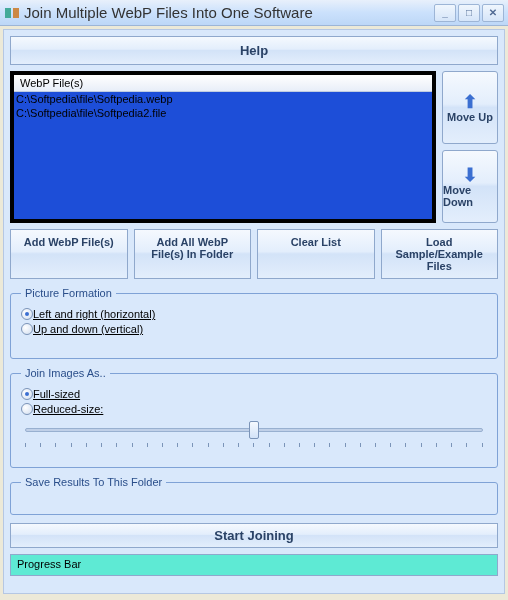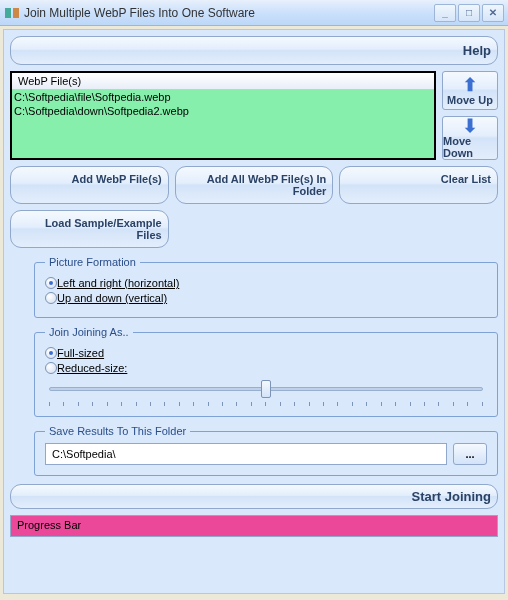--- a/index.html
+++ b/index.html
@@ -5,21 +5,21 @@
 * { box-sizing: border-box; margin: 0; padding: 0; font-family: Tahoma, sans-serif; font-size: 11px; }
 body { background: #ece9d8; width: 508px; height: 600px; overflow: hidden; }
 
 .titlebar {
   height: 26px;
   background: linear-gradient(to bottom, #e8f0fb 0%, #cbe1fc 50%, #bdd7f7 100%);
   border-bottom: 1px solid #9db5d6;
   display: flex; align-items: center; padding: 0 4px;
 }
 .titlebar-icon { width: 16px; height: 16px; margin-right: 4px; display: flex; align-items: center; justify-content: center; }
-.titlebar-title { flex: 1; color: #333; font-size: 12px; }
+.titlebar-title { flex: 1; color: #333; font-size: 15px; }
 .titlebar-btns { display: flex; gap: 2px; }
 .titlebar-btn {
   width: 22px; height: 18px;
   background: linear-gradient(to bottom, #f0f6fd, #d5e5f9);
   border: 1px solid #9db5d6; border-radius: 2px;
   display: flex; align-items: center; justify-content: center;
   color: #506a94; font-weight: bold; font-size: 10px;
   cursor: pointer;
 }
 
@@ -27,62 +27,61 @@
   background: #d9e8fb;
   border: 1px solid #b5c7e3;
   margin: 3px;
   padding: 6px;
   height: 565px;
 }
 
 .btn {
   background: linear-gradient(to bottom, #f5f9fe 0%, #e3eefc 45%, #d3e3f8 50%, #e3eefc 100%);
   border: 1px solid #8fa8cc;
-  border-radius: 11px;
+  border-radius: 0;
   padding: 4px 6px;
-  text-align: right;
+  text-align: center;
   font-weight: bold;
   cursor: pointer;
   color: #2a4266;
 }
 
 .help-btn { width: 100%; padding: 6px; font-size: 13px; margin-bottom: 6px; }
 
 .file-row { display: flex; gap: 6px; margin-bottom: 6px; }
 .file-list-box {
-  flex: 1; background: #86efac; border: 2px solid #000000;
-  height: 89px; overflow: auto;
+  flex: 1; background: #1d4ed8; border: 4px solid #000000;
+  height: 152px; overflow: auto;
 }
 .file-list-header {
   background: linear-gradient(to bottom, #fff, #e8eef8);
   border-bottom: 1px solid #c0cde0;
   padding: 2px 6px; font-weight: normal;
 }
 .file-item { padding: 1px 2px; }
 
 .move-col { display: flex; flex-direction: column; gap: 6px; width: 56px; }
 .move-btn {
   background: linear-gradient(to bottom, #f5f9fe 0%, #e3eefc 45%, #d3e3f8 50%, #e3eefc 100%);
   border: 1px solid #8fa8cc; border-radius: 3px;
   flex: 1; display: flex; flex-direction: column;
   align-items: center; justify-content: center;
   cursor: pointer; color: #2a4266; font-weight: bold;
 }
 .move-arrow { font-size: 18px; color: #3b6fd1; line-height: 1; }
 
-.btn-grid { display: grid; grid-template-columns: 1fr 1fr 1fr; gap: 6px; margin-bottom: 8px; }
+.btn-grid { display: grid; grid-template-columns: 1fr 1fr 1fr 1fr; gap: 6px; margin-bottom: 8px; }
 .btn-grid .btn { padding: 6px; }
 
 fieldset {
   border: 1px solid #7fa2d6;
   border-radius: 3px;
-  padding: 6px 10px 10px;
+  padding: 6px 10px 20px;
   margin-bottom: 8px;
   background: #d9e8fb;
-  margin-left: 24px;
 }
 legend { color: #2a4e8a; padding: 0 4px; font-weight: normal; }
 .radio-row { display: flex; align-items: flex-start; gap: 0; margin: 3px 0; text-decoration: underline; }
 .radio {
   width: 12px; height: 12px; border-radius: 50%;
   background: radial-gradient(circle at 35% 35%, #fff, #cfdcef);
   border: 1px solid #7b94b8; position: relative;
 }
 .radio.checked::after {
   content: ''; position: absolute; top: 3px; left: 3px;
@@ -114,21 +113,21 @@
   width: 34px; height: 22px;
   background: linear-gradient(to bottom, #f5f9fe, #d3e3f8);
   border: 1px solid #8fa8cc; border-radius: 3px;
   cursor: pointer; font-weight: bold; text-align: center;
   display: flex; align-items: center; justify-content: center;
 }
 
 .start-btn { width: 100%; font-size: 13px; margin-bottom: 6px; }
 
 .progress-box {
-  background: #ec4899; border: 1px solid #8fa8cc;
+  background: #5eead4; border: 1px solid #8fa8cc;
   padding: 3px 6px; height: 22px;
 }
 </style>
 </head>
 <body>
 
 <div class="titlebar">
   <div class="titlebar-icon">
     <svg width="16" height="16" viewBox="0 0 16 16">
         <rect x="1" y="3" width="6" height="10" fill="#4a9"></rect>
@@ -144,21 +143,21 @@
 </div>
 
 <div class="outer">
 
   <div class="btn help-btn">Help</div>
 
   <div class="file-row">
     <div class="file-list-box">
       <div class="file-list-header">WebP File(s)</div>
       <div class="file-item">C:\Softpedia\file\Softpedia.webp</div>
-      <div class="file-item">C:\Softpedia\down\Softpedia2.webp</div>
+      <div class="file-item">C:\Softpedia\file\Softpedia2.file</div>
     </div>
     <div class="move-col">
       <div class="move-btn">
         <span class="move-arrow">⬆</span>
         <span>Move Up</span>
       </div>
       <div class="move-btn">
         <span class="move-arrow">⬇</span>
         <span>Move Down</span>
       </div>
@@ -178,21 +177,21 @@
       <div class="radio checked"></div>
       <span>Left and right (horizontal)</span>
     </div>
     <div class="radio-row">
       <div class="radio"></div>
       <span>Up and down (vertical)</span>
     </div>
   </fieldset>
 
   <fieldset>
-    <legend>Join Joining As..</legend>
+    <legend>Join Images As..</legend>
     <div class="radio-row">
       <div class="radio checked"></div>
       <span>Full-sized</span>
     </div>
     <div class="radio-row">
       <div class="radio"></div>
       <span>Reduced-size:</span>
     </div>
     <div class="slider-track">
       <div class="slider-rail"></div>
@@ -228,23 +227,19 @@
         <div class="tick"></div>
         <div class="tick"></div>
         <div class="tick"></div>
         <div class="tick"></div>
       <div class="tick"></div>
     </div>
   </fieldset>
 
   <fieldset>
     <legend>Save Results To This Folder</legend>
-    <div class="folder-row">
-      <input class="folder-input" value="C:\Softpedia\" style="">
-      <div class="browse-btn">...</div>
-    </div>
   </fieldset>
 
   <div class="btn start-btn">Start Joining</div>
 
   <div class="progress-box">Progress Bar</div>
 
 </div>
 
 </body></html>

